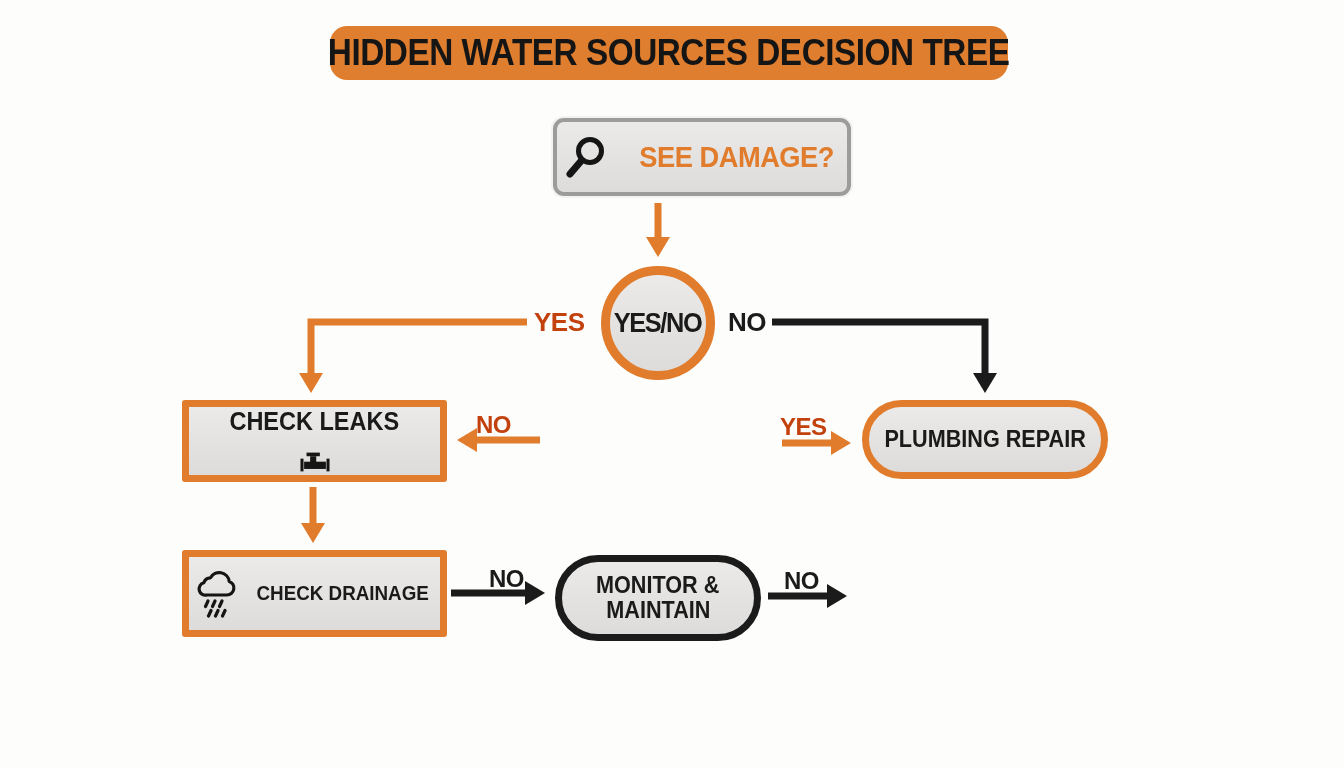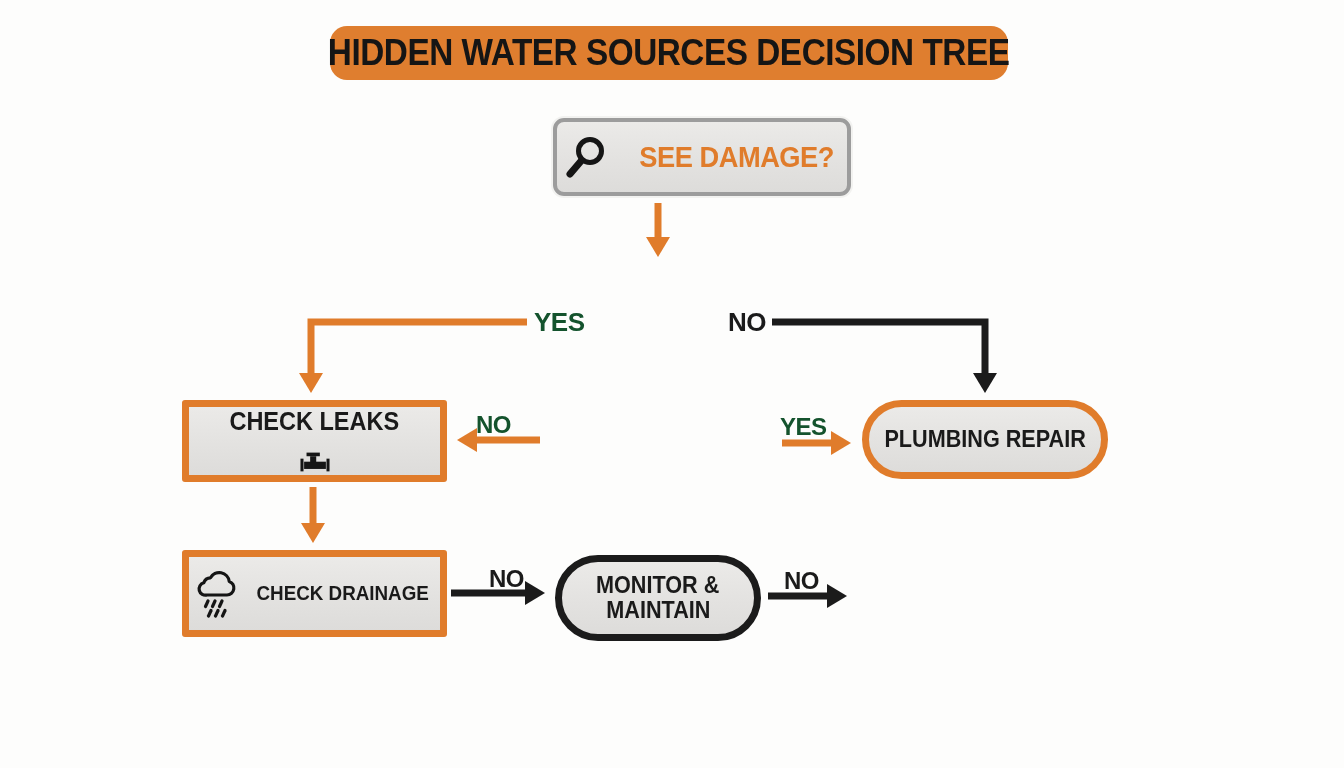--- a/index.html
+++ b/index.html
@@ -53,21 +53,21 @@
     border:7px solid #1b1b1b;border-radius:43px;flex-direction:column;
     font-size:23px;line-height:1.1;}
   .landscaping{left:858px;top:551px;width:248px;height:86px;
     border:7px solid #e07c2b;border-radius:43px;flex-direction:column;
     font-size:23px;line-height:1.1;}
 
   .elabel{
     position:absolute;z-index:3;font-weight:700;white-space:nowrap;
     letter-spacing:-.5px;
   }
-  .el-o{color:#14532d;} .el-k{color:#1b1b1b;}
+  .el-o{color:#c2410c;} .el-k{color:#1b1b1b;}
 </style>
 </head>
 <body>
 
 <div class="canvas">
 
   <svg class="connectors" width="1344" height="768" viewBox="0 0 1344 768">
     <g>
       <path class="sh o" d="M658,203 L658,240"></path>
       <polygon class="fo" points="658,257 646,237 670,237"></polygon>
@@ -107,20 +107,23 @@
   </div>
 
   <div class="node see-damage">
     <svg width="44" height="46" viewBox="0 0 44 46">
       <circle cx="27" cy="17" r="11.5" fill="none" stroke="#151515" stroke-width="5"></circle>
       <line x1="18.5" y1="26.5" x2="7" y2="40" stroke="#151515" stroke-width="7" stroke-linecap="round"></line>
     </svg>
     <span class="txt cond">SEE DAMAGE?</span>
   </div>
 
+  <div class="node decision">
+    <span class="cond">YES/NO</span>
+  </div>
 
   <div class="node check-leaks">
     <span class="cond">CHECK LEAKS</span>
     <svg width="48" height="38" viewBox="0 0 48 38" fill="#151515">
       <rect x="0" y="11" width="5" height="21"></rect>
       <rect x="43" y="11" width="5" height="21"></rect>
       <rect x="6" y="16" width="36" height="12"></rect>
       <rect x="16" y="7" width="10" height="11"></rect>
       <rect x="10" y="1" width="22" height="6"></rect>
     </svg>

